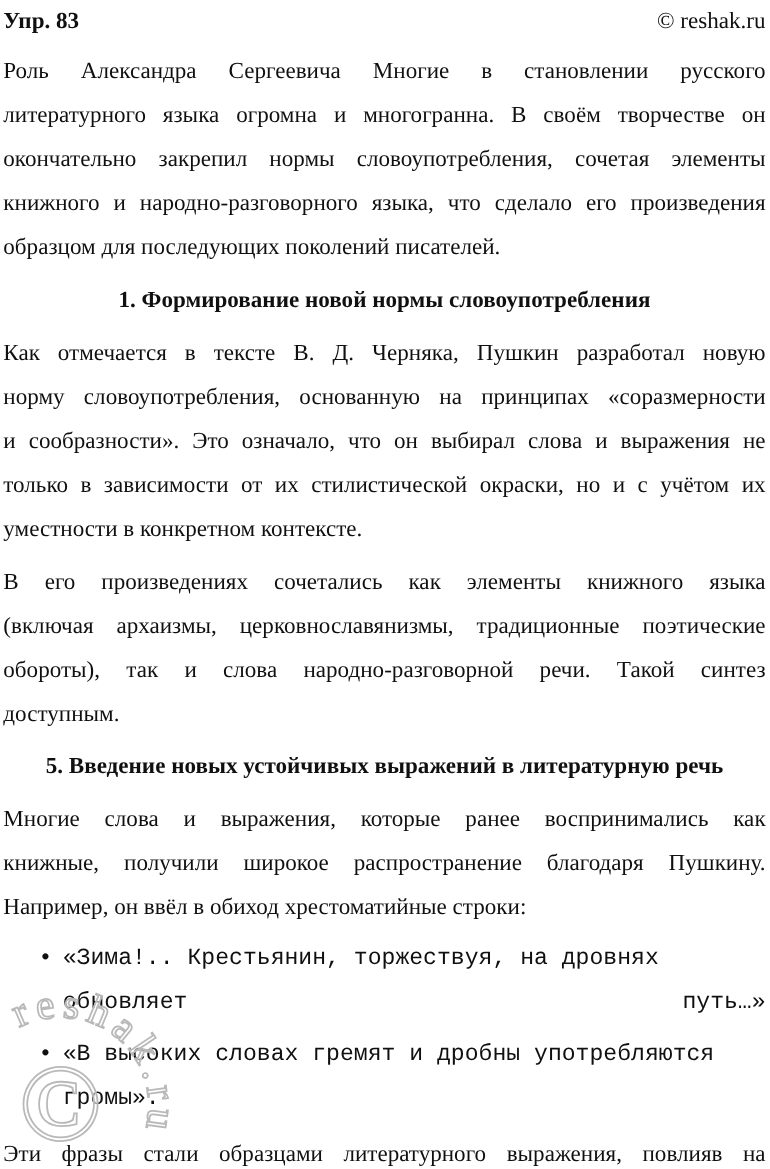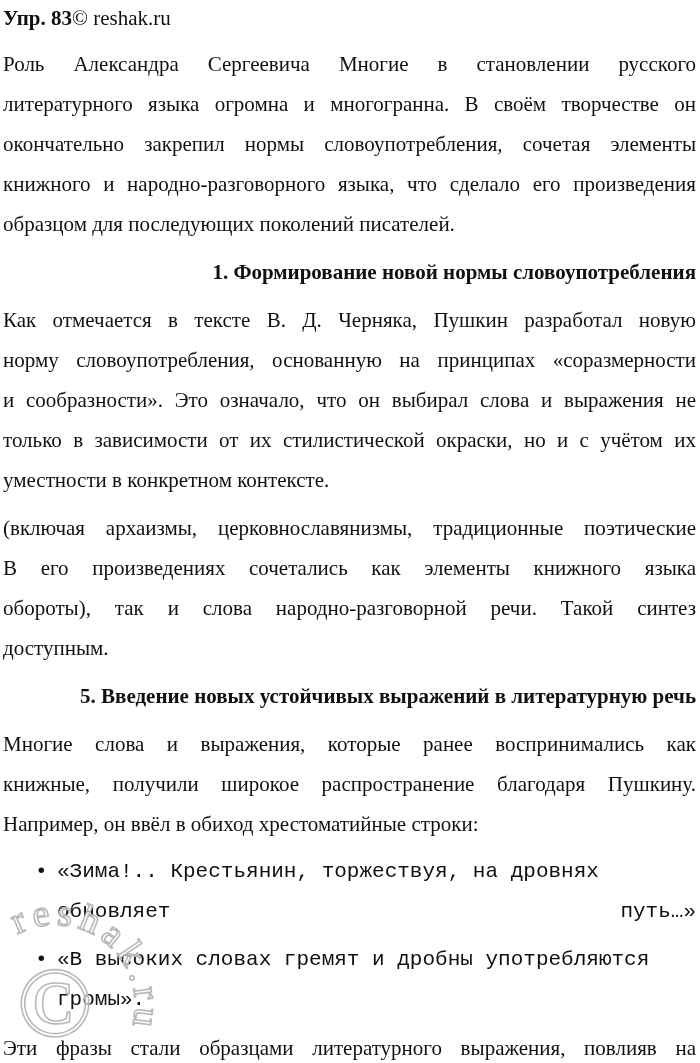--- a/index.html
+++ b/index.html
@@ -18,21 +18,21 @@
     position: relative;
     width: 700px;
     height: 1063px;
     box-sizing: border-box;
     padding: 3px 4px 0 3px;
     overflow: hidden;
     background: #ffffff;
   }
   .doc-header {
     display: flex;
-    justify-content: flex-start;
+    justify-content: space-between;
     align-items: baseline;
     font-size: 21px;
     line-height: 30px;
     margin-bottom: 11px;
   }
   .doc-header .exercise { font-weight: bold; }
   .para, .bullets li, h2.sec-heading {
     font-size: 21px;
     line-height: 40px;
   }
@@ -44,21 +44,21 @@
     text-align: justify;
     text-align-last: justify;
     white-space: nowrap;
   }
   .para .line:last-child {
     text-align-last: left;
   }
   h2.sec-heading {
     margin: 0 0 8px 0;
     font-weight: bold;
-    text-align: right;
+    text-align: center;
   }
   ul.bullets {
     list-style: none;
     margin: 0 0 8px 0;
     padding: 0 0 0 54px;
   }
   ul.bullets li {
     position: relative;
     margin: 0 0 8px 0;
     text-align: left;
@@ -107,22 +107,22 @@
 
   <div class="para">
       <div class="line">Как отмечается в тексте В. Д. Черняка, Пушкин разработал новую</div>
       <div class="line">норму словоупотребления, основанную на принципах «соразмерности</div>
       <div class="line">и сообразности». Это означало, что он выбирал слова и выражения не</div>
       <div class="line">только в зависимости от их стилистической окраски, но и с учётом их</div>
       <div class="line">уместности в конкретном контексте.</div>
     </div>
 
   <div class="para">
+      <div class="line">В его произведениях сочетались как элементы книжного языка</div>
       <div class="line">(включая архаизмы, церковнославянизмы, традиционные поэтические</div>
-      <div class="line">В его произведениях сочетались как элементы книжного языка</div>
       <div class="line">обороты), так и слова народно-разговорной речи. Такой синтез</div>
       <div class="line">доступным.</div>
     </div>
 
   <h2 class="sec-heading">5. Введение новых устойчивых выражений в литературную речь</h2>
 
   <div class="para">
       <div class="line">Многие слова и выражения, которые ранее воспринимались как</div>
       <div class="line">книжные, получили широкое распространение благодаря Пушкину.</div>
       <div class="line">Например, он ввёл в обиход хрестоматийные строки:</div>

